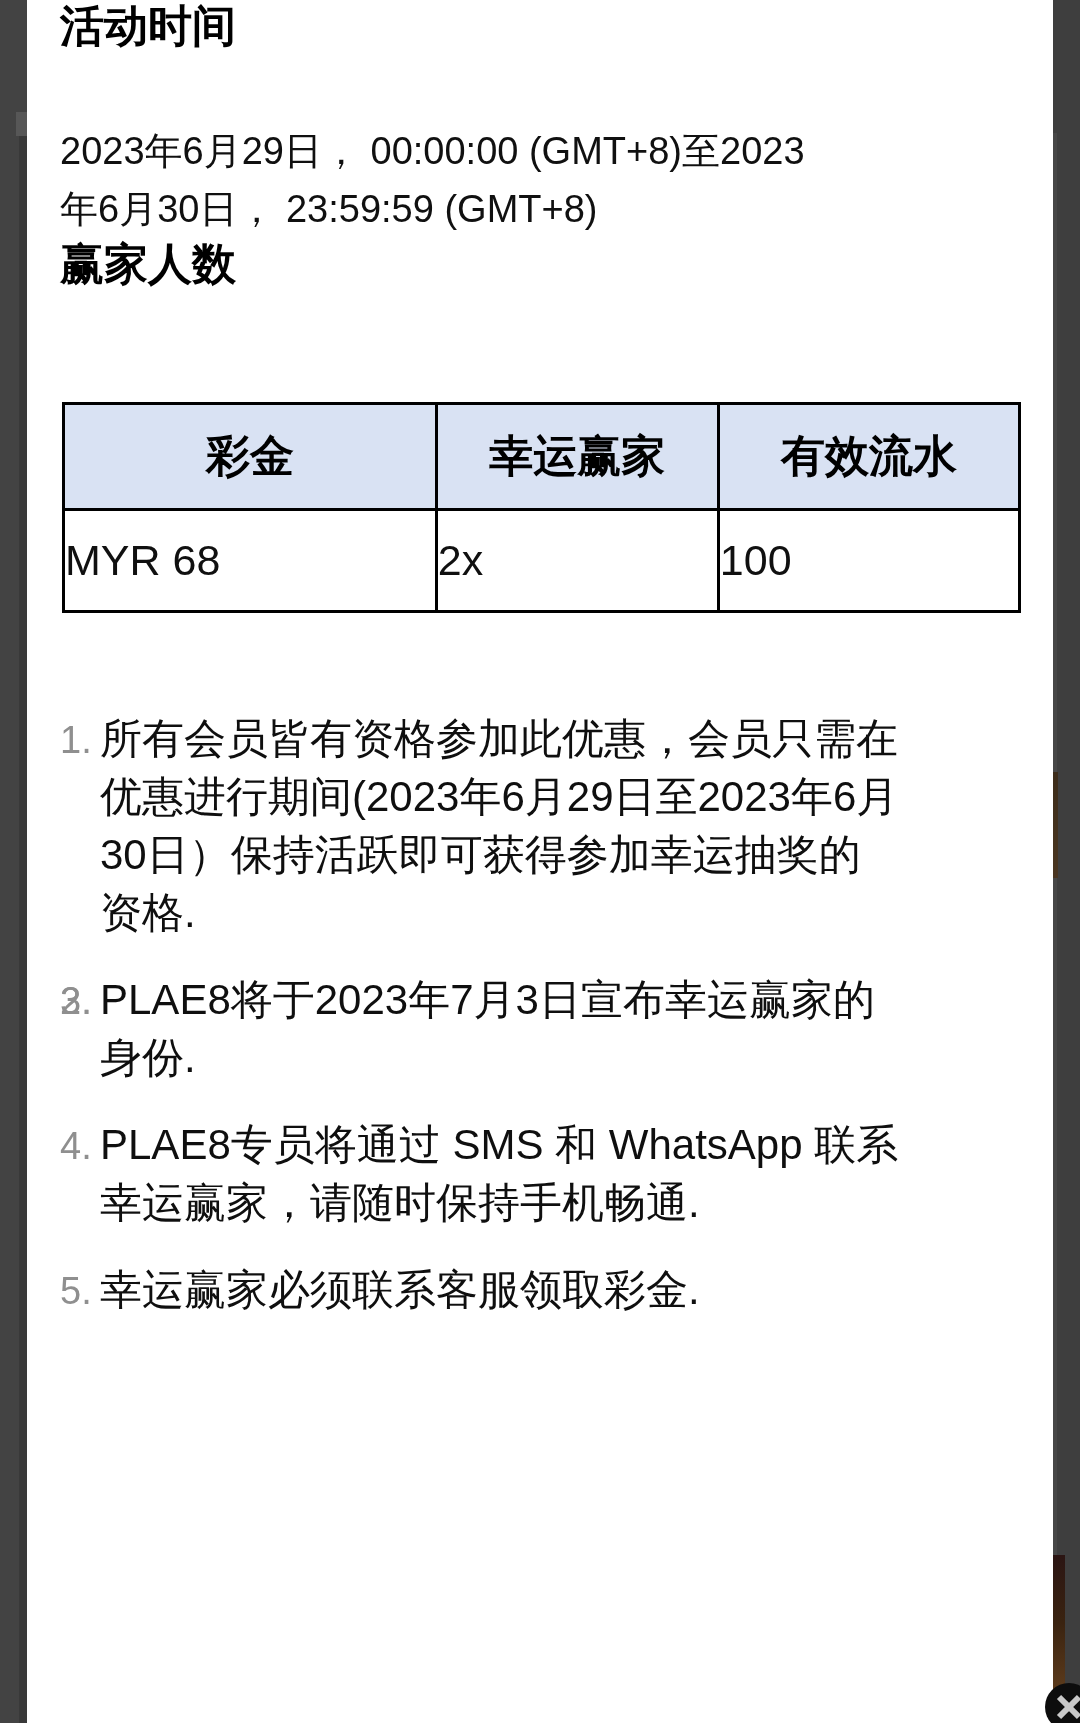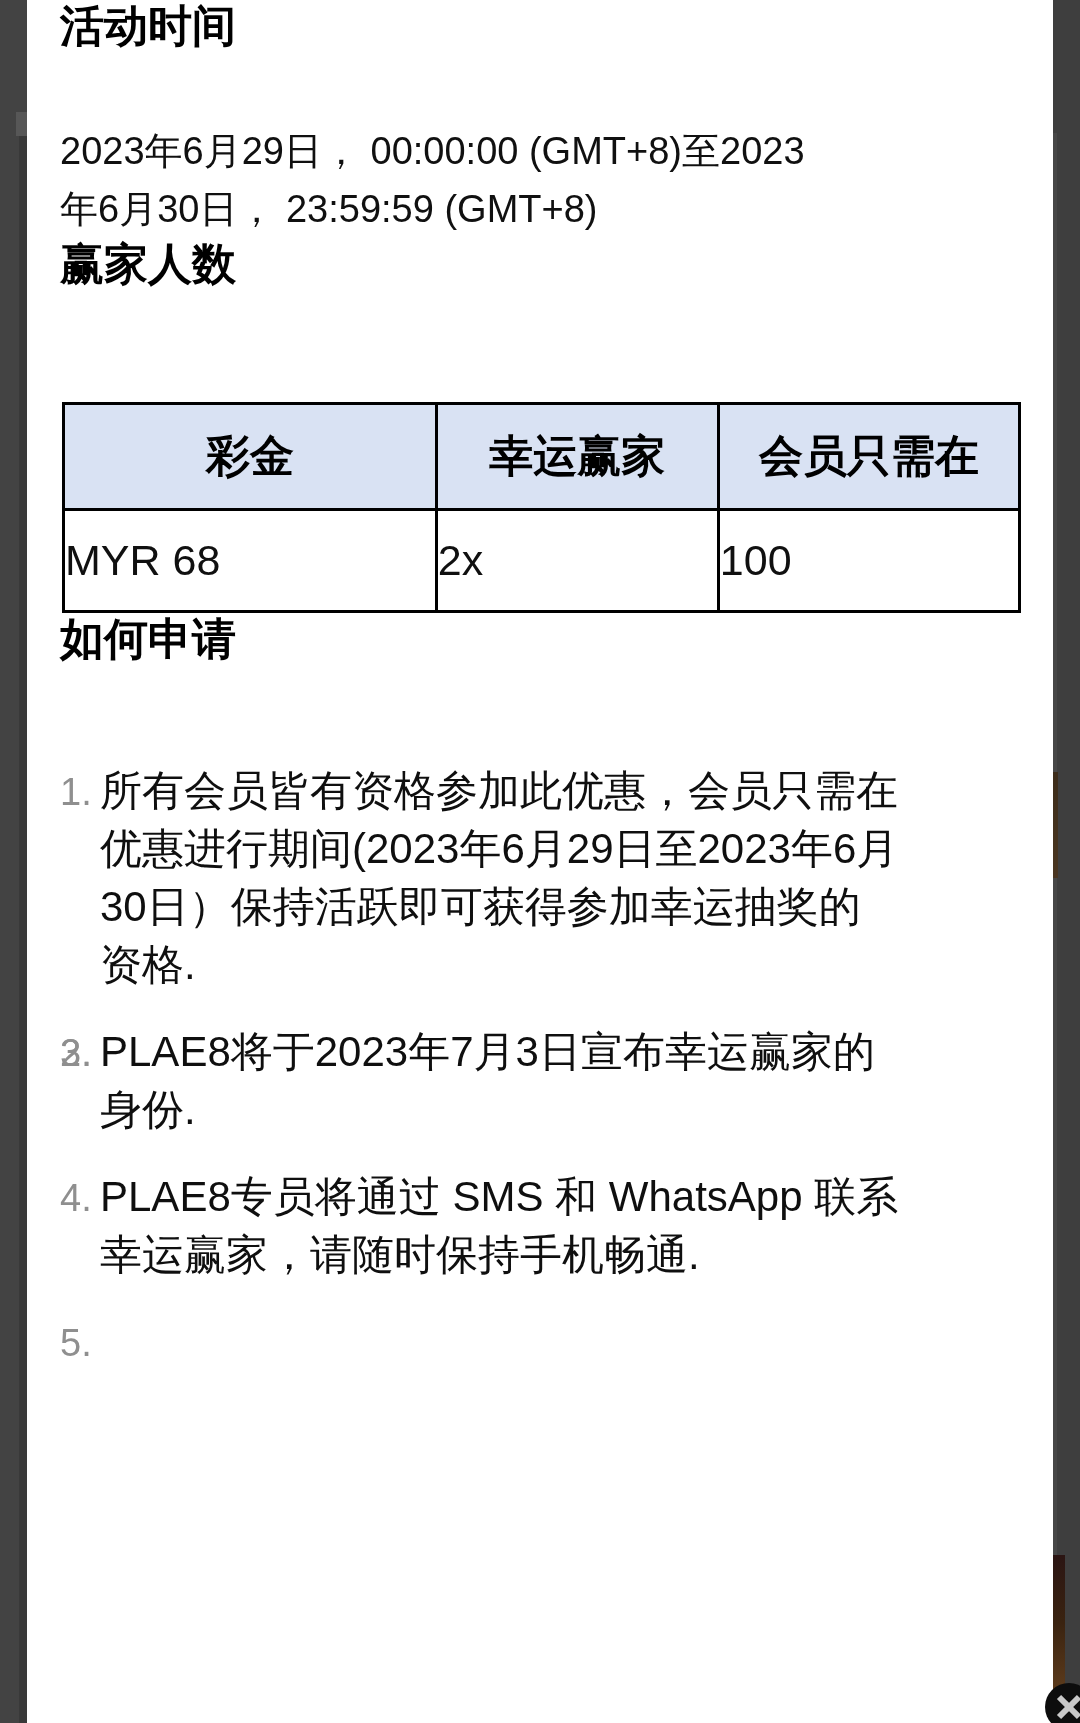--- a/index.html
+++ b/index.html
@@ -108,46 +108,45 @@
     <table class="details">
       <colgroup>
           <col class="col1">
           <col class="col2">
           <col class="col3">
         </colgroup>
       <thead>
           <tr id="tbl-head-row">
             <th>彩金</th>
             <th>幸运赢家</th>
-            <th>会员只需在</th>
+            <th>有效流水</th>
           </tr>
         </thead>
       <tbody id="tbl-body">
           <tr>
             <td>MYR 68</td>
             <td>2x</td>
             <td>100</td>
           </tr>
         </tbody>
     </table>
   </div>
 
-  <h2 class="sec-title t3">如何申请</h2>
 
   <ol class="apply-list" id="apply-list">
       <li><span class="li-marker">1.</span><span class="li-text"><span>所有会员皆有资格参加此优惠，会员只需在
 优惠进行期间(2023年6月29日至2023年6月
 30日）保持活跃即可获得参加幸运抽奖的
 资格.</span></span></li>
       <li><span class="li-marker">2.</span></li>
       <li><span class="li-marker">3.</span><span class="li-text"><span>PLAE8将于2023年7月3日宣布幸运赢家的
 身份.</span></span></li>
       <li><span class="li-marker">4.</span><span class="li-text"><span>PLAE8专员将通过 SMS 和 WhatsApp 联系
 幸运赢家，请随时保持手机畅通.</span></span></li>
-      <li><span class="li-marker">5.</span></li>
+      <li><span class="li-marker">5.</span><span class="li-text"><span>幸运赢家必须联系客服领取彩金.</span></span></li>
     </ol>
 
 </div>
 
 <button class="close-btn" aria-label="close">
   <svg width="30" height="30" viewBox="0 0 30 30">
     <line x1="5" y1="5" x2="25" y2="25" stroke="#c8c8c8" stroke-width="6"></line>
     <line x1="25" y1="5" x2="5" y2="25" stroke="#c8c8c8" stroke-width="6"></line>
   </svg>
 </button>

